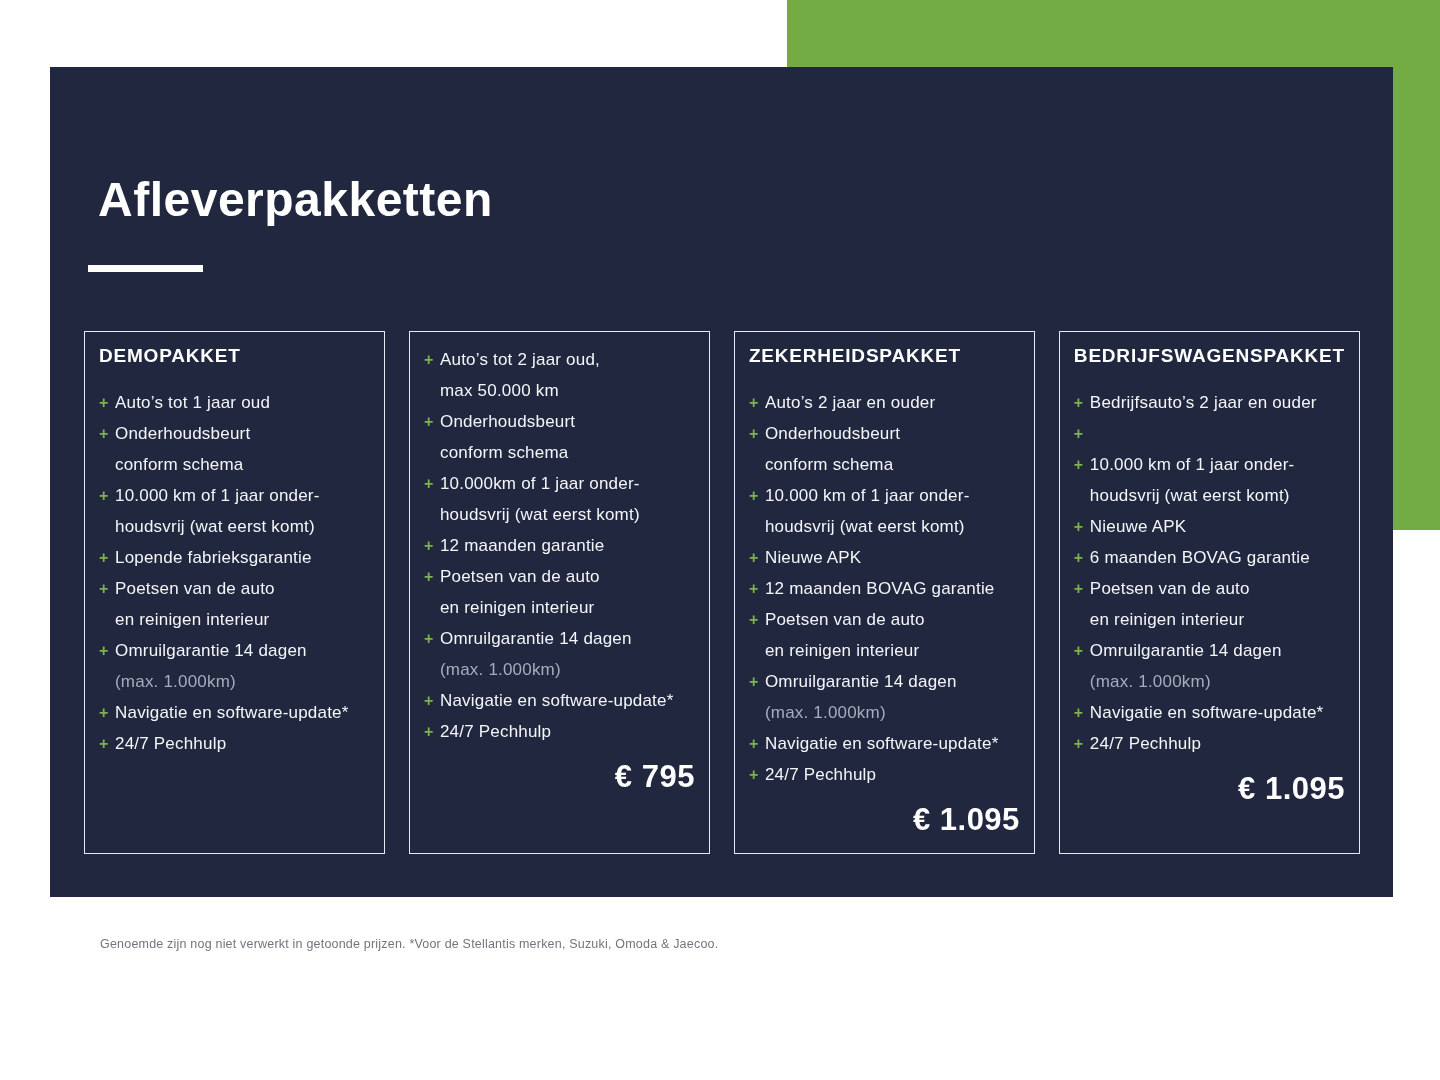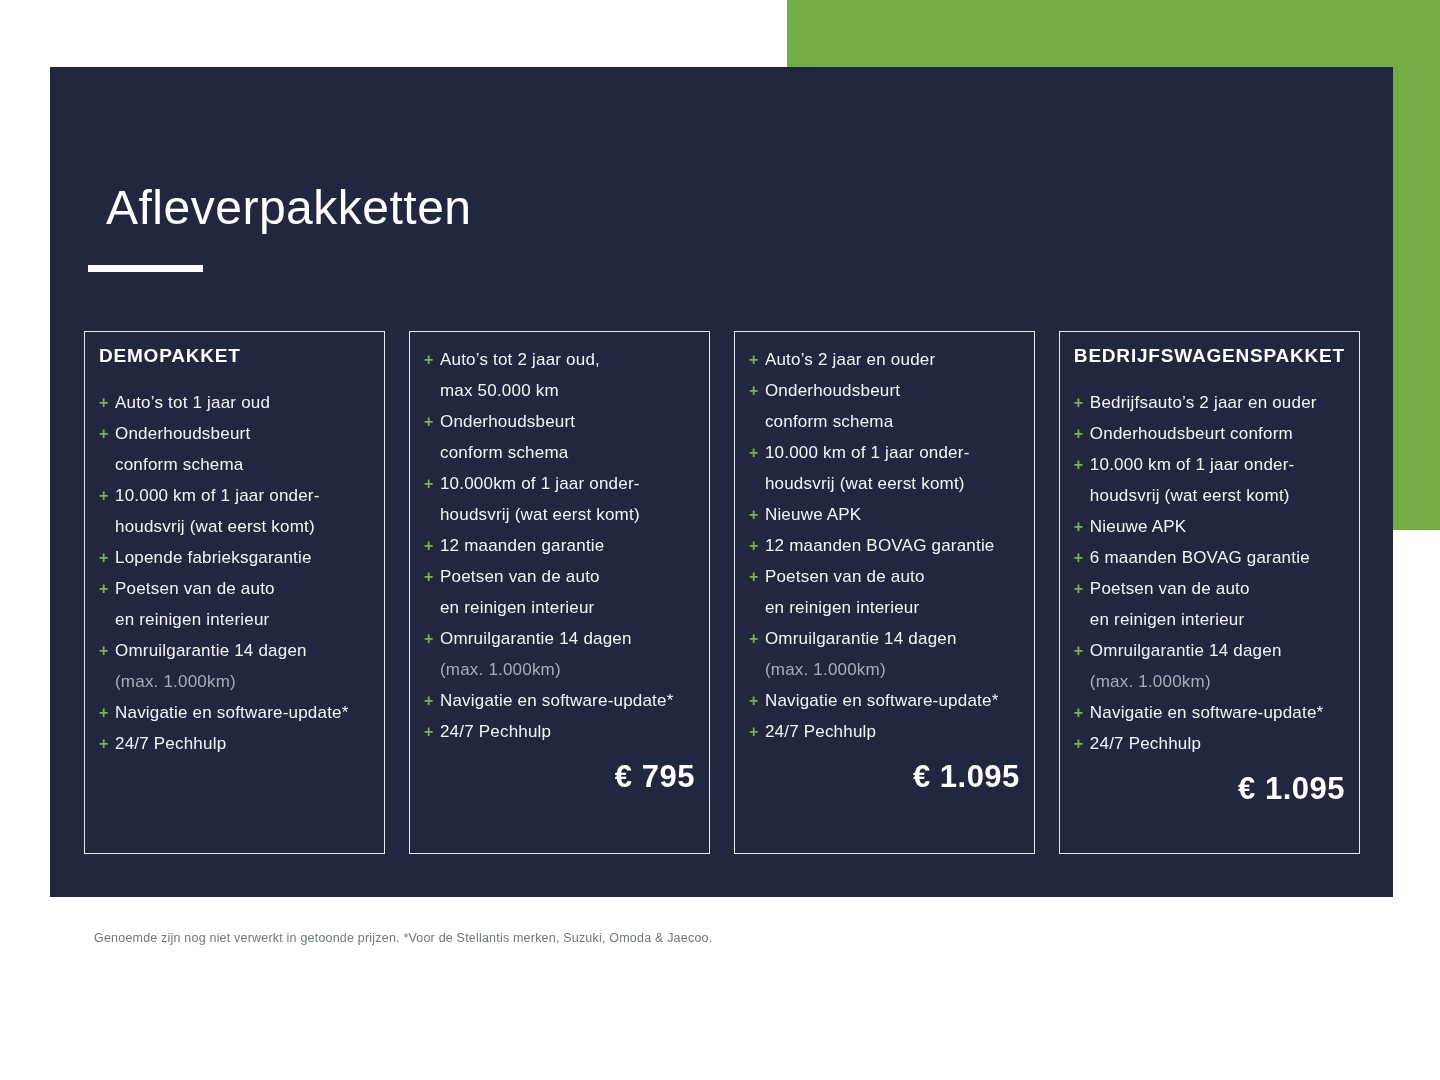--- a/index.html
+++ b/index.html
@@ -22,22 +22,22 @@
   }
   .green-block{
     position:absolute;left:787px;top:0;width:653px;height:530px;
     background:var(--accent-green);
   }
   .panel{
     position:absolute;left:50px;top:67px;width:1343px;height:830px;
     background:var(--panel-navy);
   }
   .panel-title{
-    position:absolute;left:38px;top:97px;margin:18px;
-    font-size:48px;font-weight:normal;color:#fff;letter-spacing:0.5px;
+    position:absolute;left:38px;top:97px;margin:10px;
+    font-size:48px;font-weight:bold;color:#fff;letter-spacing:0.5px;
     line-height:1.1;
   }
   .title-underline{
     position:absolute;left:38px;top:198px;width:115px;height:7px;background:#fff;
   }
   .cards{
     position:absolute;left:34px;top:264px;width:1276px;
     display:flex;gap:24px;
   }
   .card{
@@ -61,21 +61,21 @@
     width:16px;flex:0 0 16px;
     color:var(--plus-green);font-weight:bold;font-size:16px;
   }
   .txt.muted{color:var(--muted-text);}
   .card-price{
     margin-top:12px;text-align:right;
     font-size:31px;font-weight:bold;color:#ffffff;letter-spacing:0.5px;
     line-height:36px;
   }
   .footnote{
-    position:absolute;left:88px;top:924px;margin:6px;
+    position:absolute;left:88px;top:924px;margin:12px;
     font-size:12.5px;color:var(--footnote-text);letter-spacing:0.2px;
     line-height:16px;
   }
 </style>
 </head>
 <body>
 
 <div class="green-block"></div>
 
 <div class="panel">
@@ -190,20 +190,21 @@
           </div>
           <div class="row">
             <span class="gutter">+</span>
             <span class="txt">24/7 Pechhulp</span>
           </div>
         </div>
       <div class="card-price">€ 795</div>
     </section>
 
     <section class="card">
+      <h2 class="card-title">ZEKERHEIDSPAKKET</h2>
       <div class="card-list">
           <div class="row">
             <span class="gutter">+</span>
             <span class="txt">Auto’s 2 jaar en ouder</span>
           </div>
           <div class="row">
             <span class="gutter">+</span>
             <span class="txt">Onderhoudsbeurt</span>
           </div>
           <div class="row">
@@ -256,21 +257,20 @@
 
     <section class="card">
       <h2 class="card-title">BEDRIJFSWAGENSPAKKET</h2>
       <div class="card-list">
           <div class="row">
             <span class="gutter">+</span>
             <span class="txt">Bedrijfsauto’s 2 jaar en ouder</span>
           </div>
           <div class="row">
             <span class="gutter">+</span>
-            <span class="txt">Onderhoudsbeurt conform</span>
           </div>
           <div class="row">
             <span class="gutter">+</span>
             <span class="txt">10.000 km of 1 jaar onder-</span>
           </div>
           <div class="row">
             <span class="gutter"></span>
             <span class="txt">houdsvrij (wat eerst komt)</span>
           </div>
           <div class="row">

